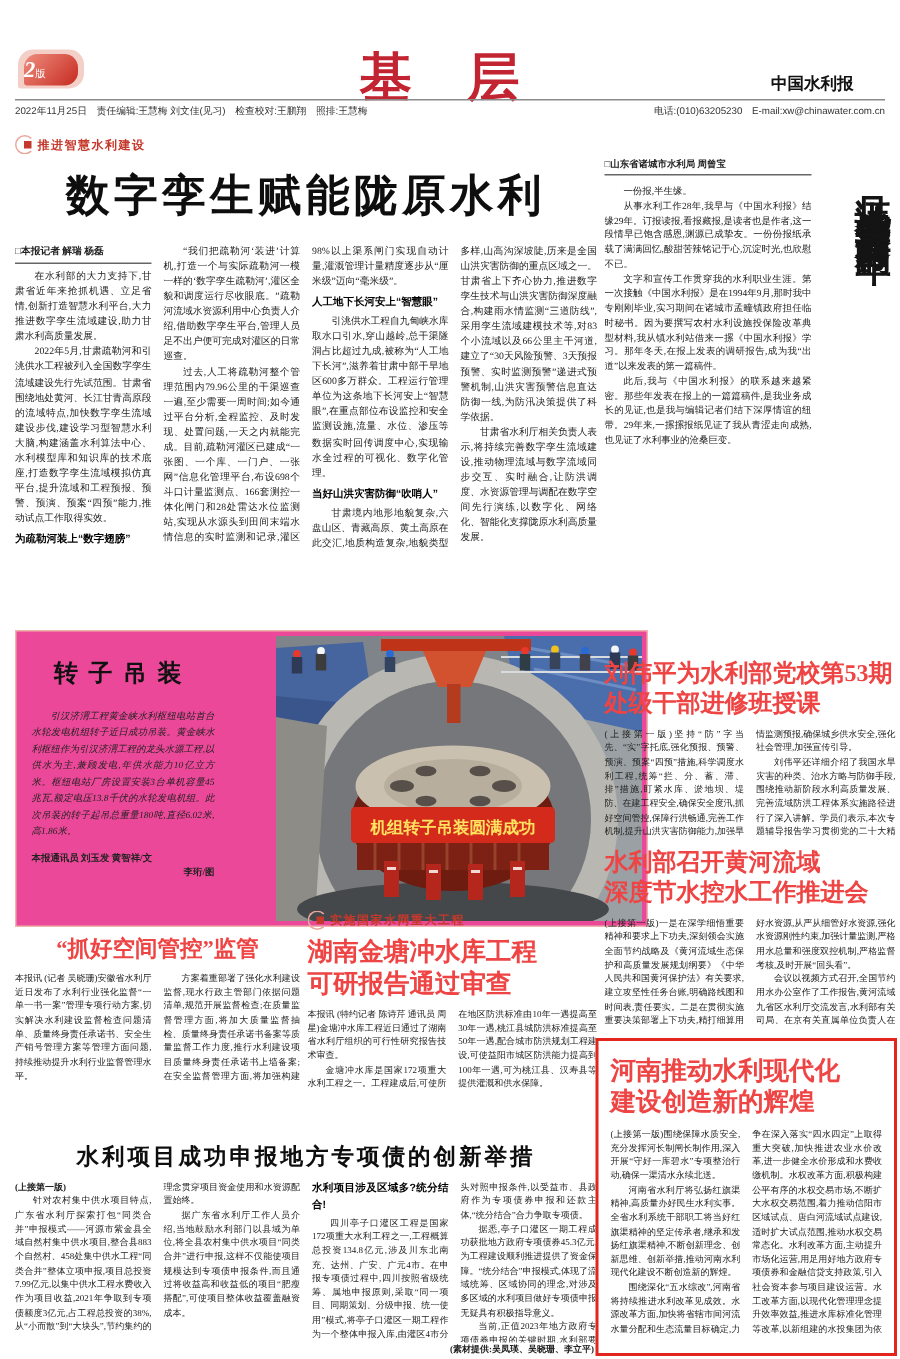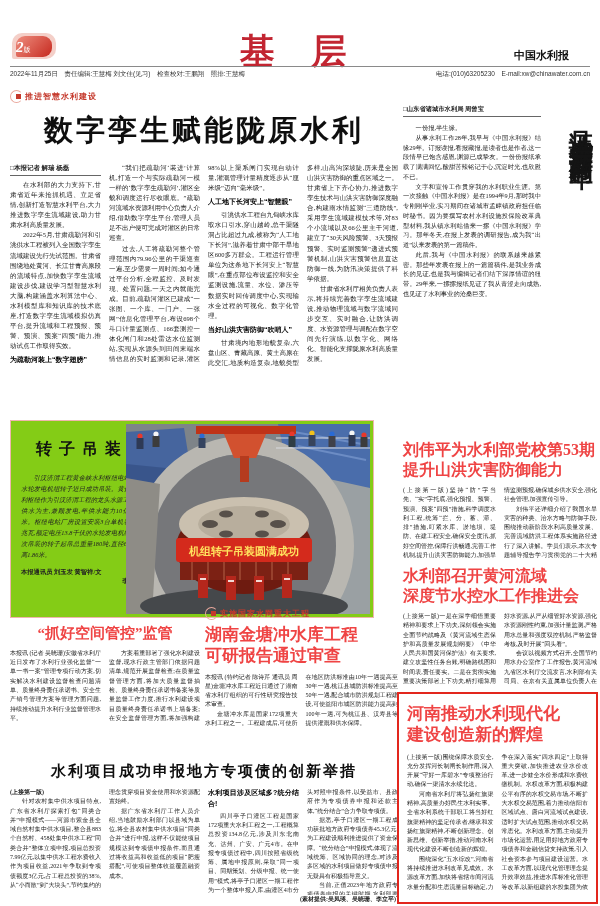--- a/index.html
+++ b/index.html
@@ -50,21 +50,21 @@
 
   
   .blk-b{left:403px;top:95px;width:194px;height:343px;}
   .blk-b .byline-b{margin-top:10px;font-size:6.3px;font-weight:bold;border-bottom:0.7px solid #666;
                    padding-bottom:2px;width:138px;}
   .blk-b .body{margin-top:6px;width:138px;height:292px;font-size:6.3px;}
   .vhead{position:absolute;right:0;top:16px;height:326px;writing-mode:vertical-rl;text-orientation:upright;
          font-size:24px;font-weight:bold;letter-spacing:3px;color:#141414;}
 
   
-  .blk-c{left:10px;top:420px;width:364px;height:198px;border:1px solid #efb5ad;box-sizing:border-box;background:#84cc16;}
+  .blk-c{left:10px;top:420px;width:422px;height:198px;border:1px solid #efb5ad;box-sizing:border-box;background:#ec4899;}
   .photo-pane{position:absolute;left:10px;top:8px;width:122px;height:180px;}
   .photo-title{font-size:16px;font-weight:bold;letter-spacing:7px;text-align:center;margin:10px 0 12px;color:#111;}
   .caption{font-size:6.3px;line-height:1.75;font-style:italic;text-align:justify;}
   .caption p{margin:0;text-indent:2em;}
   .credit{font-size:6.3px;font-weight:bold;margin-top:8px;}
   .credit .c2{display:block;text-align:right;}
   .photo-svg{position:absolute;right:3px;top:3px;width:244px;height:190px;}
 
   
   .blk-d{left:10px;top:624px;width:190px;height:134px;}
@@ -259,21 +259,21 @@
     </h2>
     <div class="body cols2">
       <p class="ni">本报讯 (特约记者 陈诗芹 通讯员 周星)金塘冲水库工程近日通过了湖南省水利厅组织的可行性研究报告技术审查。</p>
       <p>金塘冲水库是国家172项重大水利工程之一。工程建成后,可使所在地区防洪标准由10年一遇提高至30年一遇,桃江县城防洪标准提高至50年一遇,配合城市防洪规划工程建设,可使益阳市城区防洪能力提高到100年一遇,可为桃江县、汉寿县等提供灌溉和供水保障。</p>
     </div>
   </section>
 
   <section class="abs blk-g">
     <h2 class="h-serif">
       <span style="display:block">刘伟平为水利部党校第53期</span>
-      <span style="display:block">提升山洪灾害防御能力</span>
+      <span style="display:block">处级干部进修班授课</span>
     </h2>
     <div class="body cols2">
       <p class="ni">(上接第一版)坚持“防”字当先、“实”字托底,强化预报、预警、预演、预案“四预”措施,科学调度水利工程,统筹“拦、分、蓄、滞、排”措施,盯紧水库、淤地坝、堤防、在建工程安全,确保安全度汛,抓好空间管控,保障行洪畅通,完善工作机制,提升山洪灾害防御能力,加强旱情监测预报,确保城乡供水安全,强化社会管理,加强宣传引导。</p>
       <p>刘伟平还详细介绍了我国水旱灾害的种类、治水方略与防御手段,围绕推动新阶段水利高质量发展、完善流域防洪工程体系实施路径进行了深入讲解。学员们表示,本次专题辅导报告学习贯彻党的二十大精神,立足新阶段水利高质量发展的工作实际,结合年轻干部特点,深入浅出地传授了专业知识,对学员们做好新时代水旱灾害防御工作提出了明确要求,进一步坚定了年轻干部推动新阶段水利高质量发展的责任感和使命感。</p>
     </div>
   </section>
 
   <section class="abs blk-i">
     <h2 class="h-serif">
       <span style="display:block">河南推动水利现代化</span>

